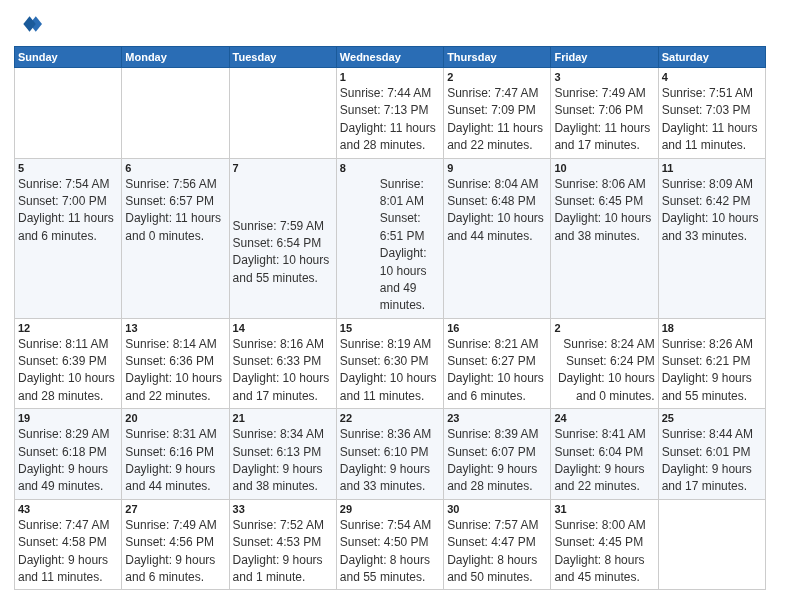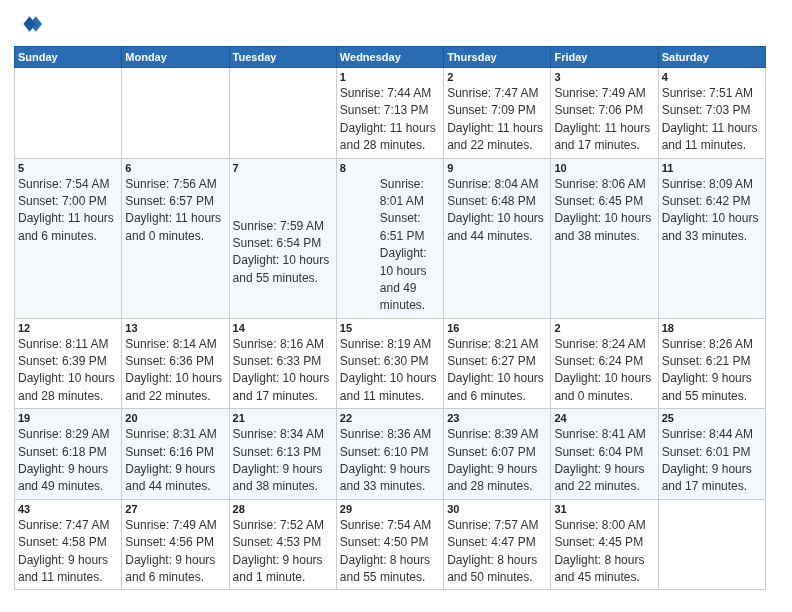--- a/index.html
+++ b/index.html
@@ -238,21 +238,21 @@
           </td>
           <td>
             <div class="day-num">16</div>
             <div class="day-info" style="white-space: pre-line;">Sunrise: 8:21 AM
 Sunset: 6:27 PM
 Daylight: 10 hours
 and 6 minutes.</div>
           </td>
           <td>
             <div class="day-num">2</div>
-            <div class="day-info" style="white-space: pre-line;">Sunrise: 8:24 AM
+            <div class="day-info" style="white-space: pre-line; text-align: right;">Sunrise: 8:24 AM
 Sunset: 6:24 PM
 Daylight: 10 hours
 and 0 minutes.</div>
           </td>
           <td>
             <div class="day-num">18</div>
             <div class="day-info" style="white-space: pre-line;">Sunrise: 8:26 AM
 Sunset: 6:21 PM
 Daylight: 9 hours
 and 55 minutes.</div>
@@ -318,21 +318,21 @@
 and 11 minutes.</div>
           </td>
           <td>
             <div class="day-num">27</div>
             <div class="day-info" style="white-space: pre-line;">Sunrise: 7:49 AM
 Sunset: 4:56 PM
 Daylight: 9 hours
 and 6 minutes.</div>
           </td>
           <td>
-            <div class="day-num">28</div>
+            <div class="day-num">33</div>
             <div class="day-info" style="white-space: pre-line;">Sunrise: 7:52 AM
 Sunset: 4:53 PM
 Daylight: 9 hours
 and 1 minute.</div>
           </td>
           <td>
             <div class="day-num">29</div>
             <div class="day-info" style="white-space: pre-line;">Sunrise: 7:54 AM
 Sunset: 4:50 PM
 Daylight: 8 hours

